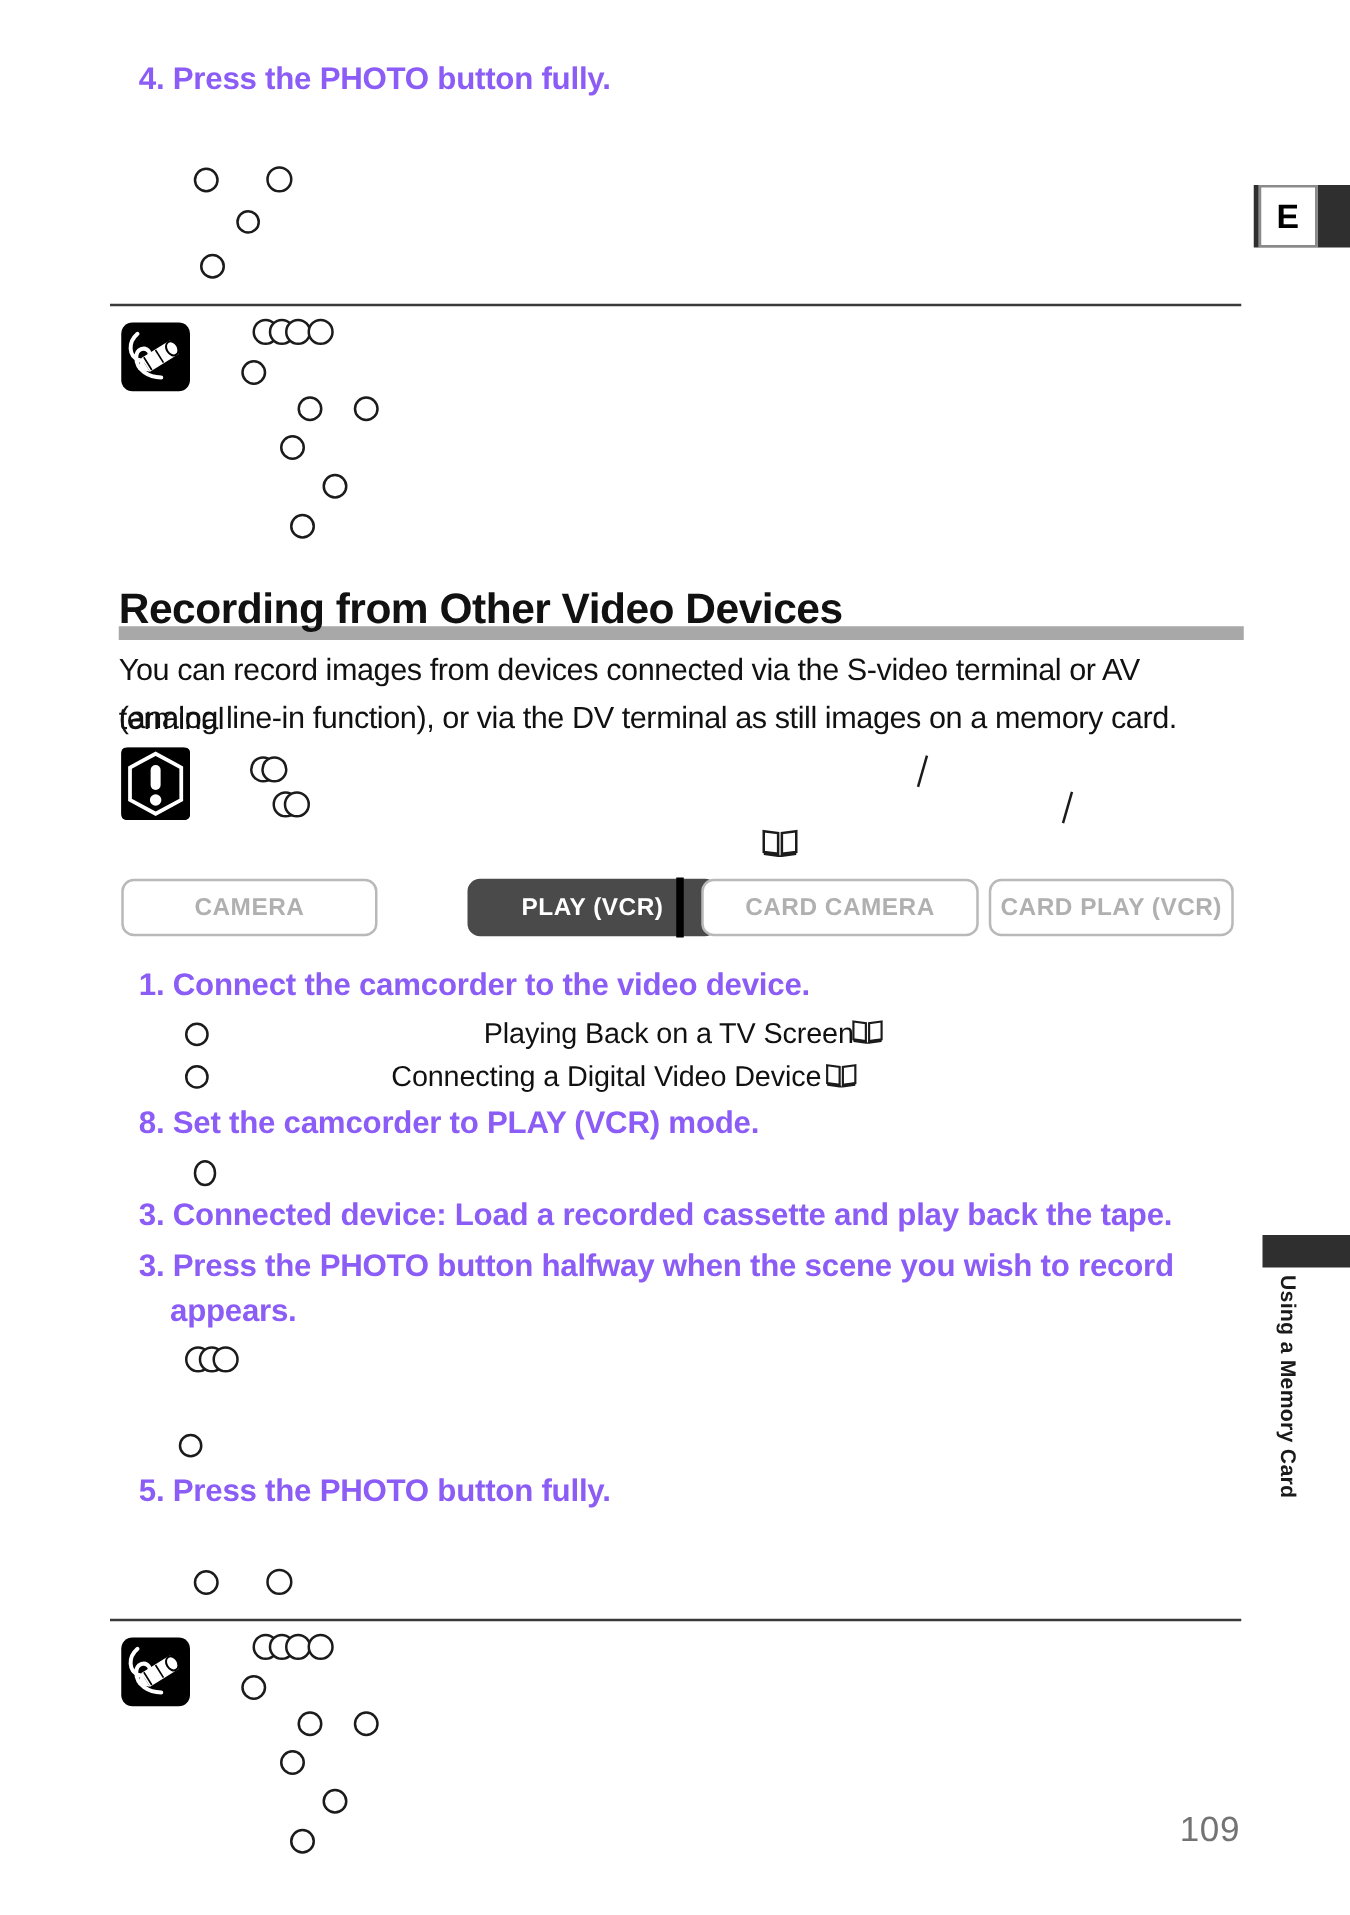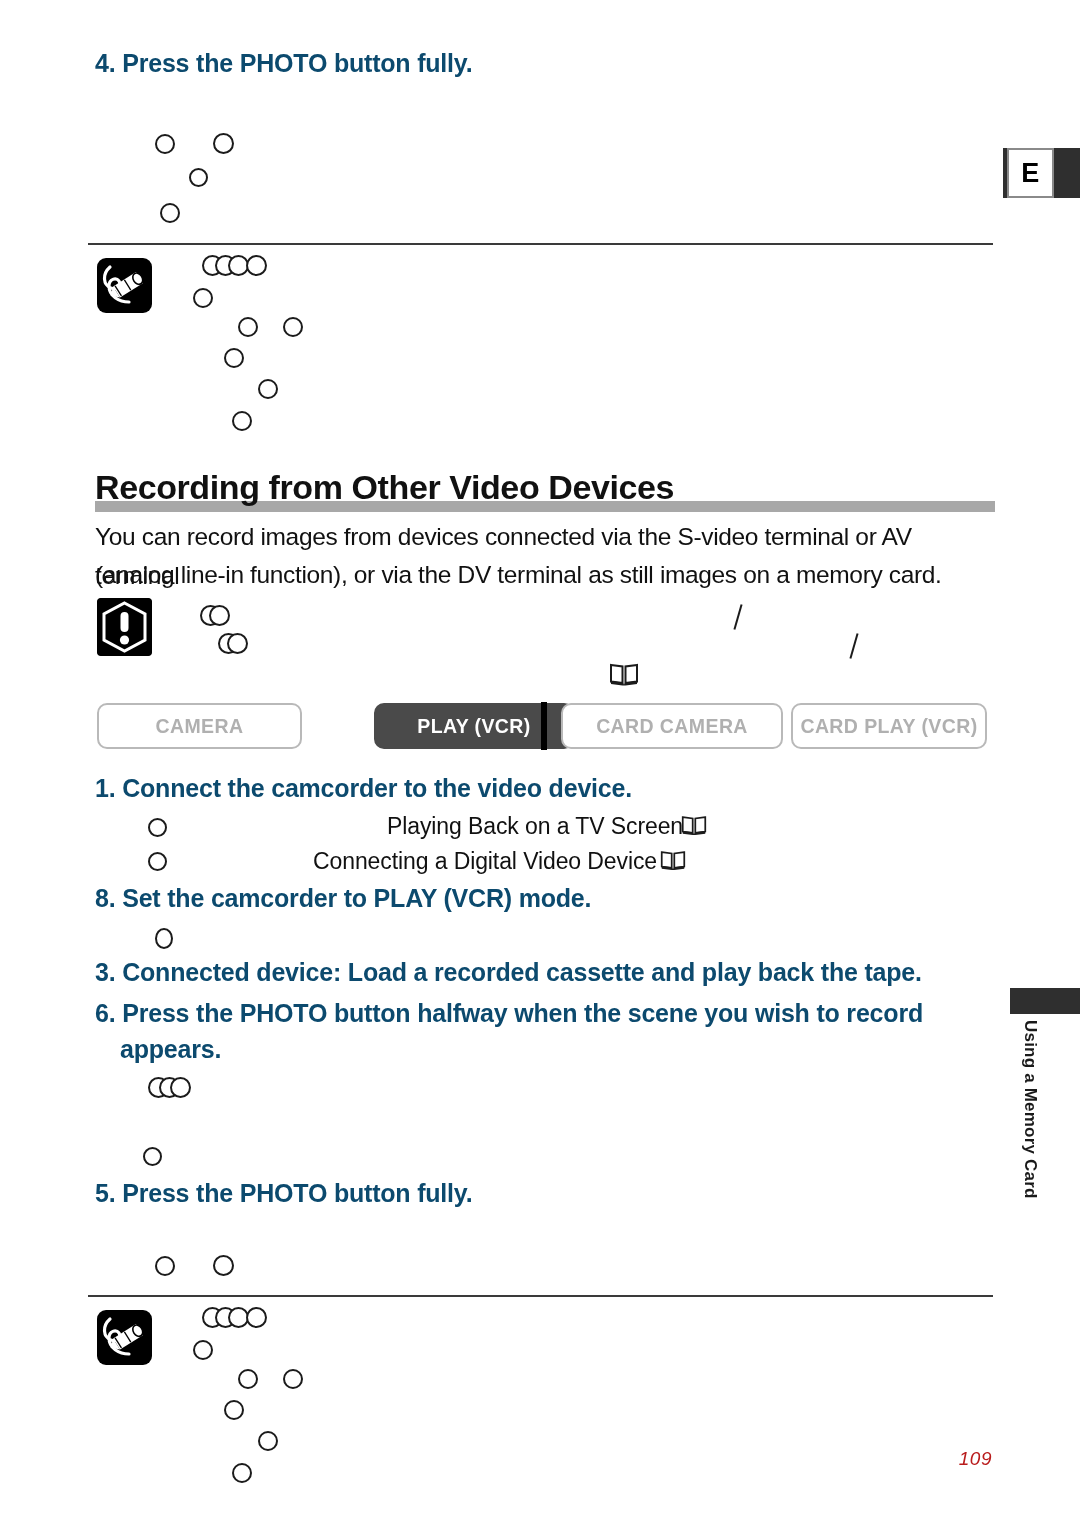--- a/index.html
+++ b/index.html
@@ -68,22 +68,23 @@
     white-space: nowrap;
     color: #1a1a1a;
   }
 
   
   .step-head {
     position: absolute;
     font-size: 25px;
     font-weight: bold;
     letter-spacing: -0.2px;
-    color: #0c4a6e;
+    color: #8b5cf6;
     line-height: 1.22;
+    margin-left: 16px;
   }
 
   .body-par {
     position: absolute;
     font-size: 24.5px;
     letter-spacing: -0.35px;
     line-height: 1.58;
     color: #111;
   }
 
@@ -220,24 +221,23 @@
     width: 6px;
     height: 48px;
     background: #000;
   }
 
   
   .page-num {
     position: absolute;
     right: 88px;
     top: 1448px;
-    font-size: 19px;
+    font-size: 28px;
     letter-spacing: 0.5px;
-    color: #b91c1c;
-    font-style: italic;
+    color: #737373;
   }
 </style>
 </head>
 <body>
 
 <div class="page">
 
   <div class="lang-tab"></div>
   <div class="lang-tab-box">E</div>
 
@@ -348,21 +348,21 @@
       <path d="M28 3 L16.5 4.5 L16.5 21 L28 19.5 Z" fill="none" stroke="#1b1b1b" stroke-width="2"></path>
       <path d="M2 19 L13.5 20.5 L15 22.5 L16.5 20.5 L28 19 L28 22 L16.5 23.5 L15 23.5 L13.5 23.5 L2 22 Z" fill="#1b1b1b"></path>
     </svg>
   </div>
 
   <div class="step-head" style="left:95px; top:883px;">8. Set the camcorder to PLAY (VCR) mode.</div>
   <div class="glyph-o" style="left:155px; top:928px; width:18px; height:21px;"></div>
 
   <div class="step-head" style="left:95px; top:957px;">3. Connected device: Load a recorded cassette and play back the tape.</div>
 
-  <div class="step-head" style="left:95px; top:998px;">6. Press the PHOTO button halfway when the scene you wish to record</div>
+  <div class="step-head" style="left:95px; top:998px;">3. Press the PHOTO button halfway when the scene you wish to record</div>
   <div class="step-head" style="left:120px; top:1034px;">appears.</div>
 
   <div class="sec-tab-block"></div>
   <div class="sec-tab-text">Using a Memory Card</div>
 
   <div class="glyph-cluster" style="left:148px; top:1077px; width:60px;">
     <i style="left:0px;"></i>
       <i style="left:11px;"></i>
       <i style="left:22px;"></i>
   </div>

